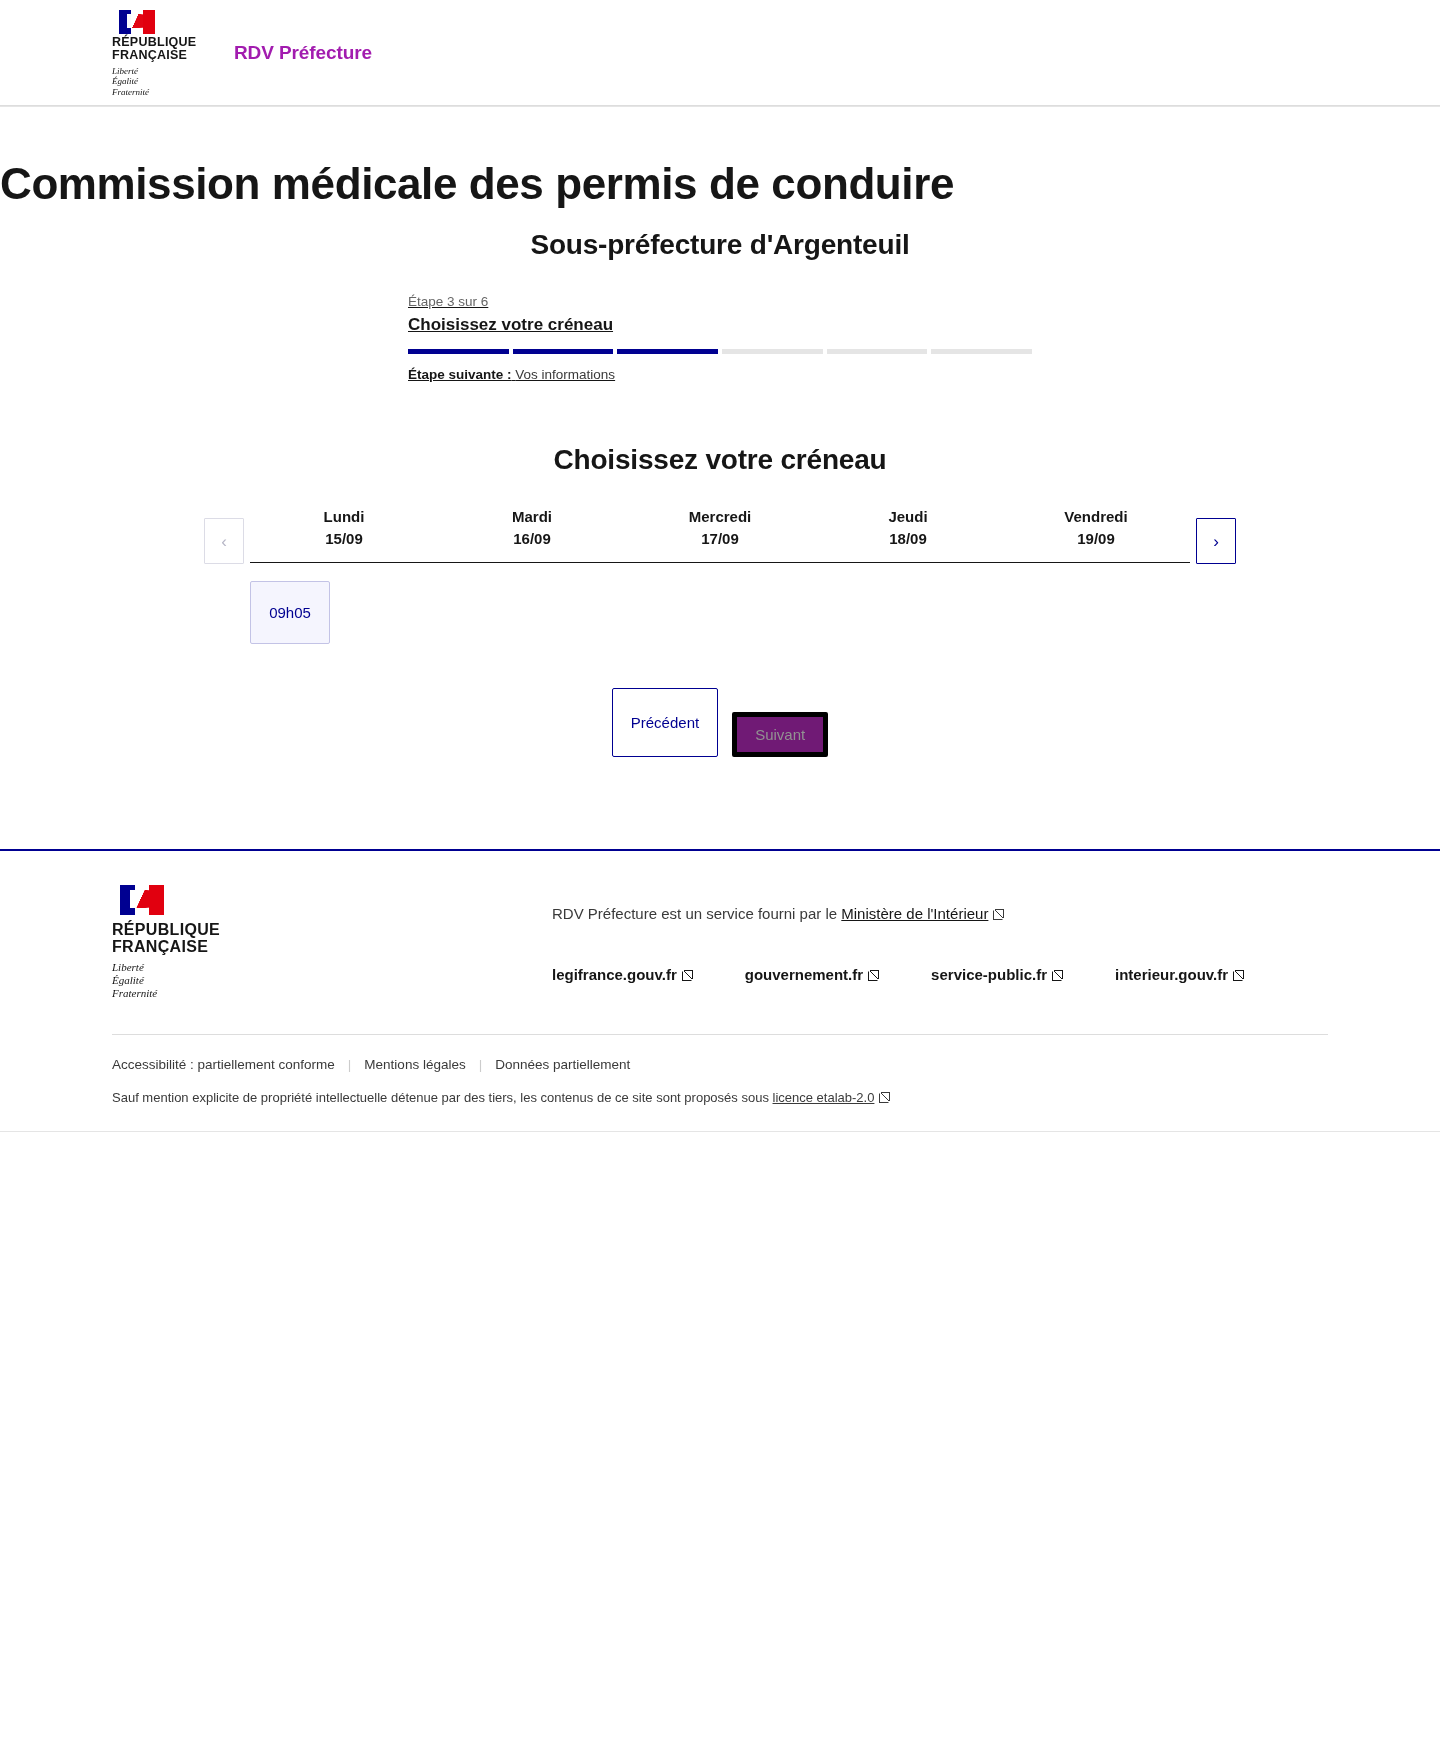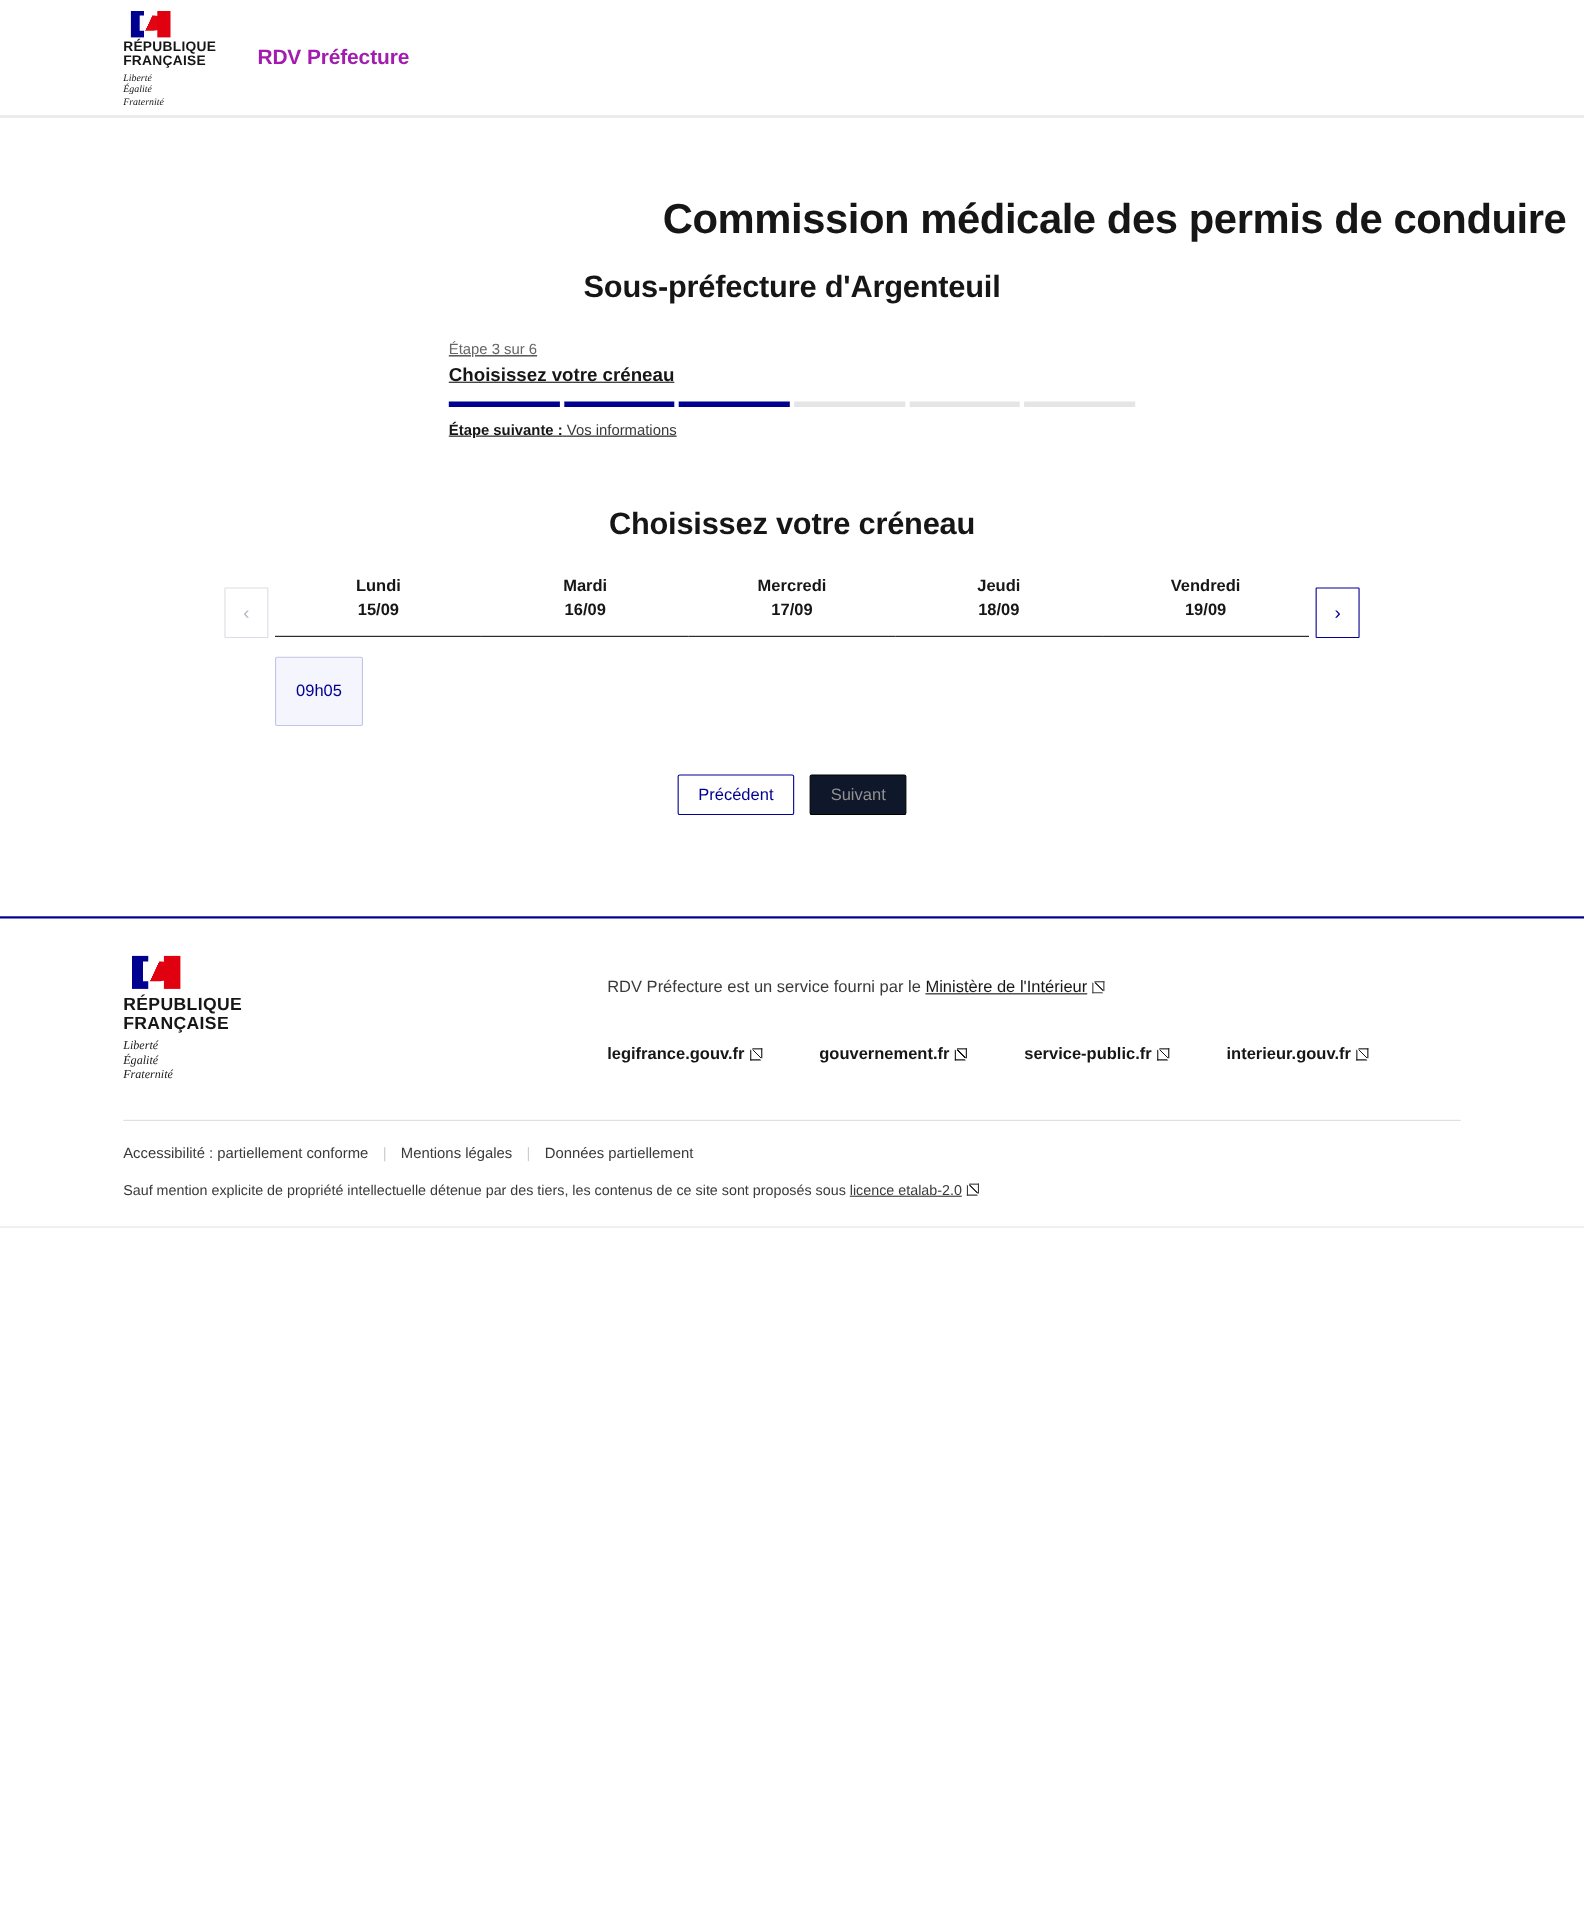--- a/index.html
+++ b/index.html
@@ -74,25 +74,25 @@
     margin-left: 30px;
     color: #a21caf;
     letter-spacing: -0.1px;
   }
 
   
   .main {
     padding-top: 56px;
   }
   h1.page-title {
-    text-align: right;
-    font-size: 38px;
+    text-align: left;
+    font-size: 44px;
     line-height: 44px;
     font-weight: 700;
-    margin: 16px;
+    margin: 0;
     letter-spacing: -0.4px;
   }
   h2.page-subtitle {
     text-align: center;
     font-size: 28px;
     line-height: 34px;
     font-weight: 700;
     margin: 22px 0 0 0;
     letter-spacing: -0.2px;
   }
@@ -233,23 +233,24 @@
     cursor: pointer;
     font-family: "Liberation Sans", sans-serif;
   }
   .btn-secondary {
     color: #000091;
     background: #ffffff;
     border: 1px solid #000091;
   }
   .btn-disabled {
     color: #929292;
-    background: #0f172a;
-    border: 1px solid #000000;
+    background: #701a75;
+    border: 5px solid #000000;
     cursor: default;
+    margin-top: 24px;
   }
 
   
   .footer {
     margin-top: 92px;
     border-top: 2px solid #000091;
     padding: 0 112px;
   }
   .footer-top {
     display: flex;

